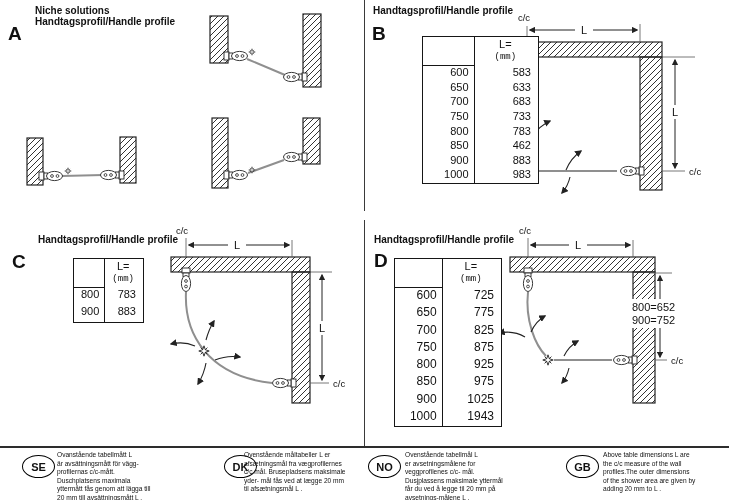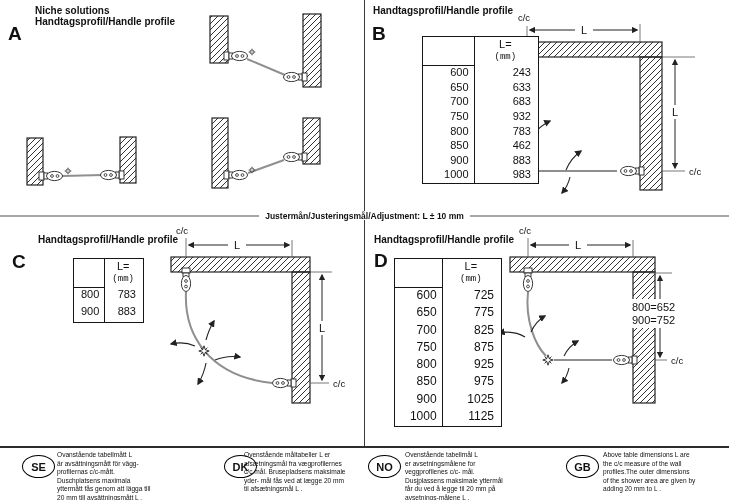--- a/index.html
+++ b/index.html
@@ -134,58 +134,53 @@
     <div class="mtable fs11" style="left:57px;top:36px;width:115px;height:146px">
       <div class="mt-head">
         <div class="mt-c1"></div>
         <div class="mt-c2">
           <span class="mt-h1">L=</span><br>
           <span class="mt-h2">(mm)</span>
         </div>
       </div>
       <div class="mt-row">
           <div class="mt-c1">600</div>
-          <div class="mt-c2">243</div>
+          <div class="mt-c2">583</div>
         </div>
       <div class="mt-row">
           <div class="mt-c1">650</div>
           <div class="mt-c2">633</div>
         </div>
       <div class="mt-row">
           <div class="mt-c1">700</div>
           <div class="mt-c2">683</div>
         </div>
       <div class="mt-row">
           <div class="mt-c1">750</div>
-          <div class="mt-c2">932</div>
+          <div class="mt-c2">733</div>
         </div>
       <div class="mt-row">
           <div class="mt-c1">800</div>
           <div class="mt-c2">783</div>
         </div>
       <div class="mt-row">
           <div class="mt-c1">850</div>
           <div class="mt-c2">462</div>
         </div>
       <div class="mt-row">
           <div class="mt-c1">900</div>
           <div class="mt-c2">883</div>
         </div>
       <div class="mt-row">
           <div class="mt-c1">1000</div>
           <div class="mt-c2">983</div>
         </div>
     </div>
   </section>
 
-  <div class="divider-band">
-    <div class="dline"></div>
-    <div class="dtext">Justermån/Justeringsmål/Adjustment: L ± 10 mm</div>
-    <div class="dline"></div>
-  </div>
 
   <section class="quad" style="left:0;top:222px;width:364px;height:224px">
     <svg width="364" height="224" viewBox="0 0 364 224">
       <rect class="wall" x="171" y="35" width="139" height="15"></rect>
       <rect class="wall" x="292" y="50" width="18" height="131"></rect>
       <line class="thin" x1="186" y1="16" x2="186" y2="35"></line>
       <line class="thin" x1="292" y1="18" x2="292" y2="35"></line>
       <line class="dim" x1="189" y1="23" x2="289" y2="23" marker-start="url(#arr)" marker-end="url(#arr)"></line>
       <rect x="228" y="16" width="18" height="14" fill="#fff"></rect>
       <text class="lblL" x="237" y="27" text-anchor="middle">L</text>
@@ -286,21 +281,21 @@
       <div class="mt-row">
           <div class="mt-c1">850</div>
           <div class="mt-c2">975</div>
         </div>
       <div class="mt-row">
           <div class="mt-c1">900</div>
           <div class="mt-c2">1025</div>
         </div>
       <div class="mt-row">
           <div class="mt-c1">1000</div>
-          <div class="mt-c2">1125</div>
+          <div class="mt-c2">1943</div>
         </div>
     </div>
   </section>
 
   <div class="footer">
     <div class="oval" style="left:22px;top:7px">SE</div>
     <div class="ftext" style="left:57px;top:3px;width:148px">Ovanstående tabellmått L
 är avsättningsmått för vägg-
 profilernas c/c-mått.
 Duschplatsens maximala

